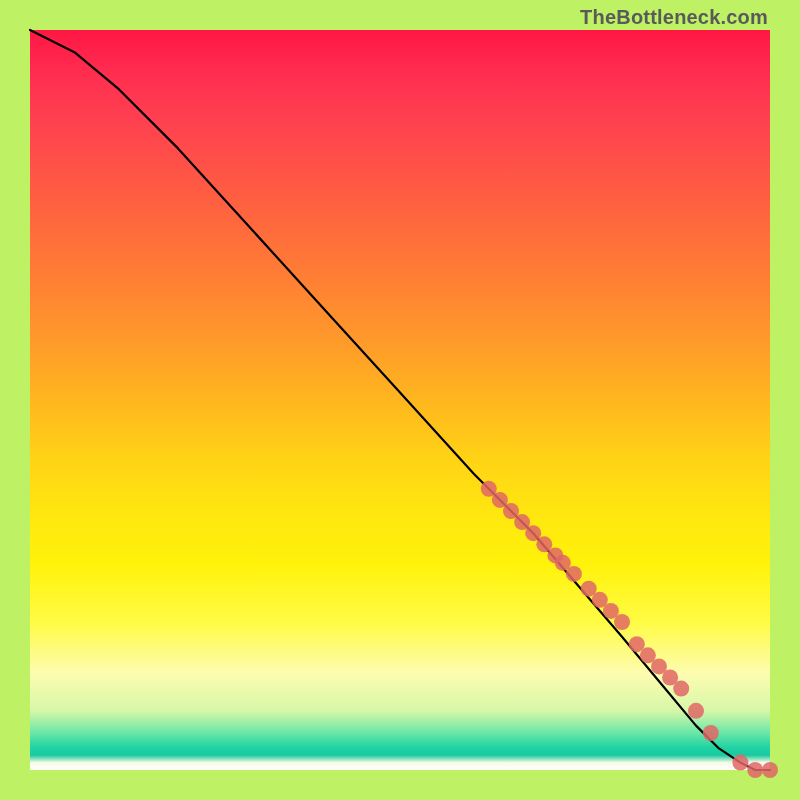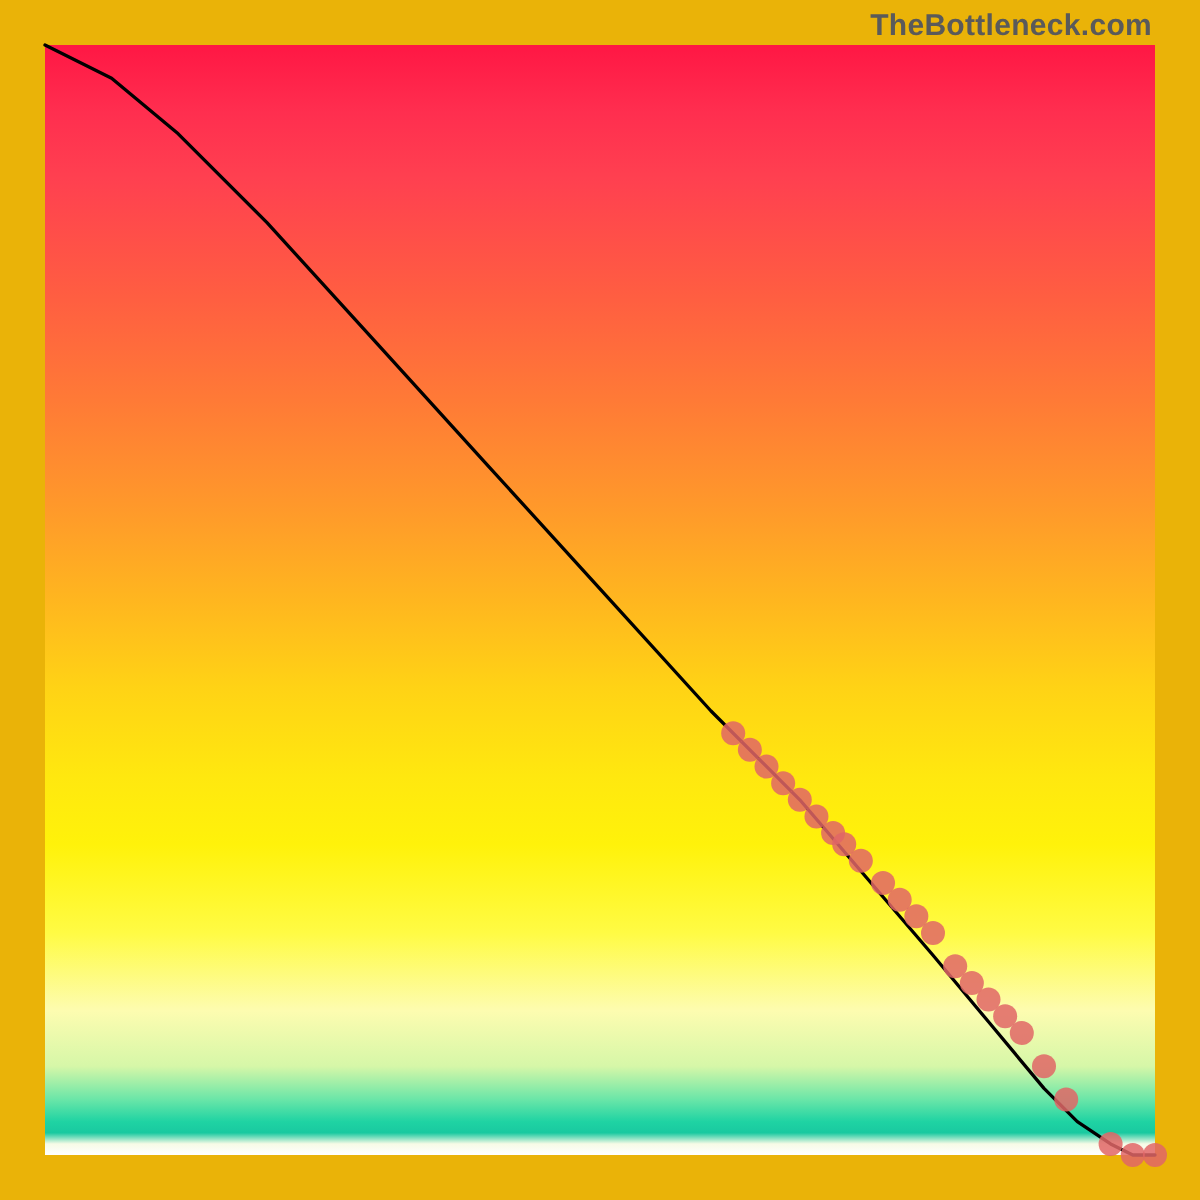--- a/index.html
+++ b/index.html
@@ -8,21 +8,21 @@
     width: 800px;
     height: 800px;
     overflow: hidden;
     background: #000;
     font-family: Arial, Helvetica, sans-serif;
   }
   .frame {
     position: relative;
     width: 800px;
     height: 800px;
-    background: #eab308;
+    background: #bef264;
   }
   .plot {
     position: absolute;
     left: 30px;
     top: 30px;
     width: 740px;
     height: 740px;
     
     background: linear-gradient(
       to bottom,

